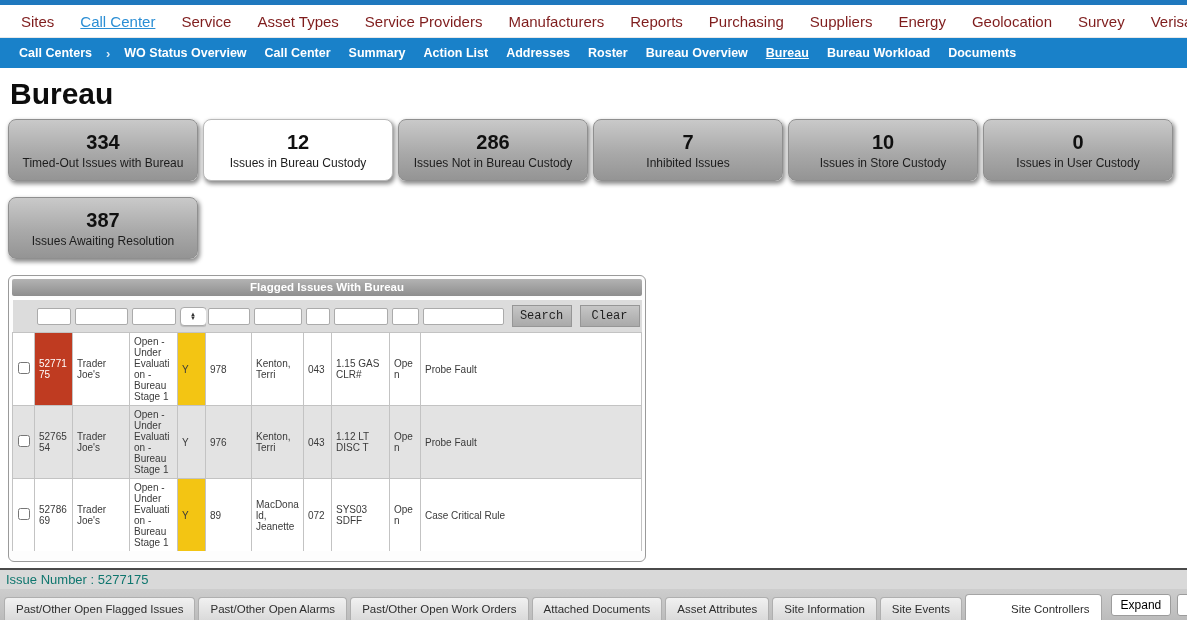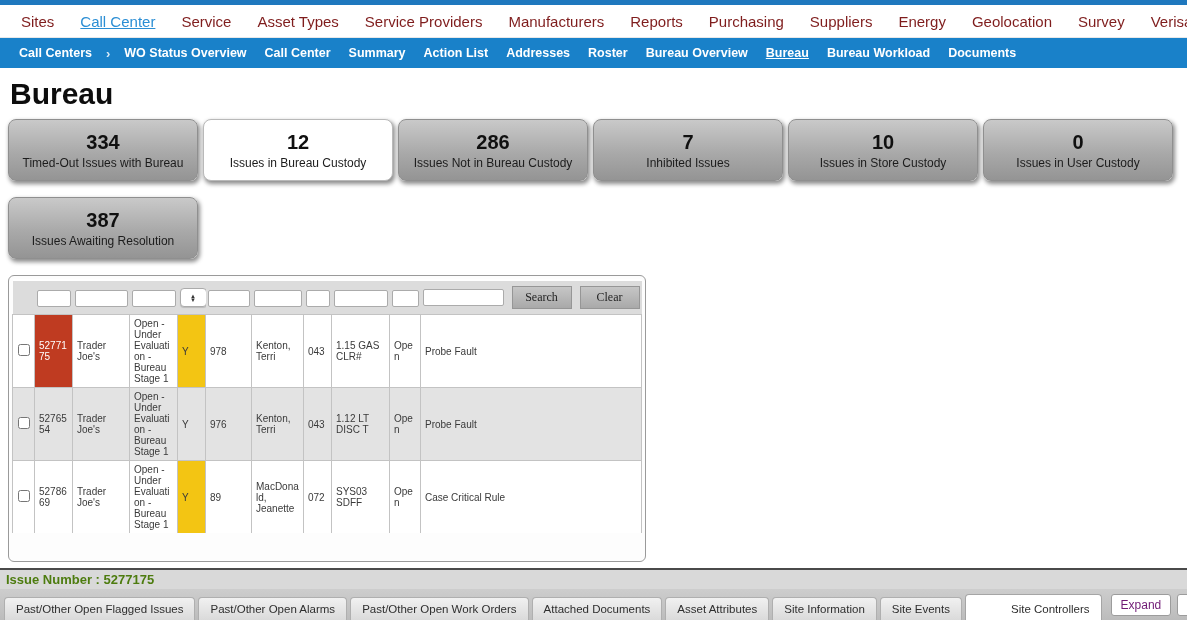--- a/index.html
+++ b/index.html
@@ -60,55 +60,55 @@
     display: flex; flex-direction: column; align-items: center; justify-content: center; cursor: pointer;
     box-shadow: 0 1px 1px rgba(0,0,0,0.15);
   }
   .filter-select span { font-size: 6px; line-height: 4px; color: #333; }
   .filter-actions { display: flex; align-items: center; gap: 8px; }
   .filter-actions .filter-input { flex: 1; }
   .btn {
     background: linear-gradient(180deg, #c6c6c6, #a9a9a9);
     border: 1px solid #969696; font-size: 12px; color: #1f1f1f;
     padding: 3px 0; width: 60px; text-align: center; cursor: pointer;
-    font-family: Liberation Serif, serif;
+    font-family: Liberation Mono, monospace;
   }
   .issues tbody td {
     font-size: 10px; color: #3a3a3a; padding: 3px 4px;
     border-right: 1px solid #c3c3c3; border-top: 1px solid #c3c3c3;
     vertical-align: middle; background: #fff; word-wrap: break-word;
   }
   .issues tbody td:first-child { border-left: 1px solid #c3c3c3; text-align: center; }
   .issues tbody tr.alt td { background: #e3e3e3; }
   .issues tbody td.issue-alert { background: #bf3b21; color: #fff; font-weight: normal; }
   .issues tbody td.inhibit-y { background: #f3c513; color: #3a3a3a; }
   .issues tbody tr { height: 66px; }
   
   .detail-panel { position: absolute; left: 0; right: 0; bottom: 0; }
   .issue-bar {
     height: 21px; line-height: 19px; background: #d9d9d9;
-    border-top: 2px solid #4a4a4a; font-size: 13px; font-weight: bold;
-    padding-left: 6px; color: #4d7c0f;
+    border-top: 2px solid #4a4a4a; font-size: 13px; font-weight: normal;
+    padding-left: 6px; color: #0f766e;
   }
   .tabs-bar {
     height: 31px; background: linear-gradient(180deg, #cdcdcd, #bcbcbc);
     display: flex; align-items: flex-end; padding: 0 4px;
   }
   .tab {
     background: linear-gradient(180deg, #f1f1f1, #dadada);
     border: 1px solid #afafaf; border-bottom: none;
     border-radius: 4px 4px 0 0; padding: 5px 11px;
     font-size: 11.5px; color: #2e2e2e; margin-right: 3px;
     white-space: nowrap; cursor: pointer;
   }
   .tab.active { background: #ffffff; padding-top: 8px; border-color: #a5a5a5; padding-left: 45px; }
   .tabs-right { margin-left: auto; display: flex; align-items: center; padding-bottom: 4px; }
   .mini-btn {
     background: #fff; border: 1px solid #9c9c9c; border-radius: 3px;
-    font-size: 12px; padding: 3px 9px; margin-left: 6px; color: #701a75; cursor: pointer;
+    font-size: 12px; padding: 3px 9px; margin-left: 6px; color: #000000; cursor: pointer;
     font-family: inherit;
   }
   input[type="checkbox"] { width: 12px; height: 12px; cursor: pointer; }
 </style>
 </head>
 <body>
 
 <div class="top-strip"></div>
 
 <nav class="primary-nav">
@@ -169,20 +169,21 @@
     <div class="count">0</div>
     <div class="label">Issues in User Custody</div>
   </div>
   <div class="card">
     <div class="count">387</div>
     <div class="label">Issues Awaiting Resolution</div>
   </div>
 </div>
 
 <div class="issues-panel">
+  <div class="panel-title">Flagged Issues With Bureau</div>
   <table class="issues">
     <colgroup>
       <col style="width:22px">
         <col style="width:38px">
         <col style="width:57px">
         <col style="width:48px">
       <col style="width:28px">
         <col style="width:46px">
         <col style="width:52px">
         <col style="width:28px">

